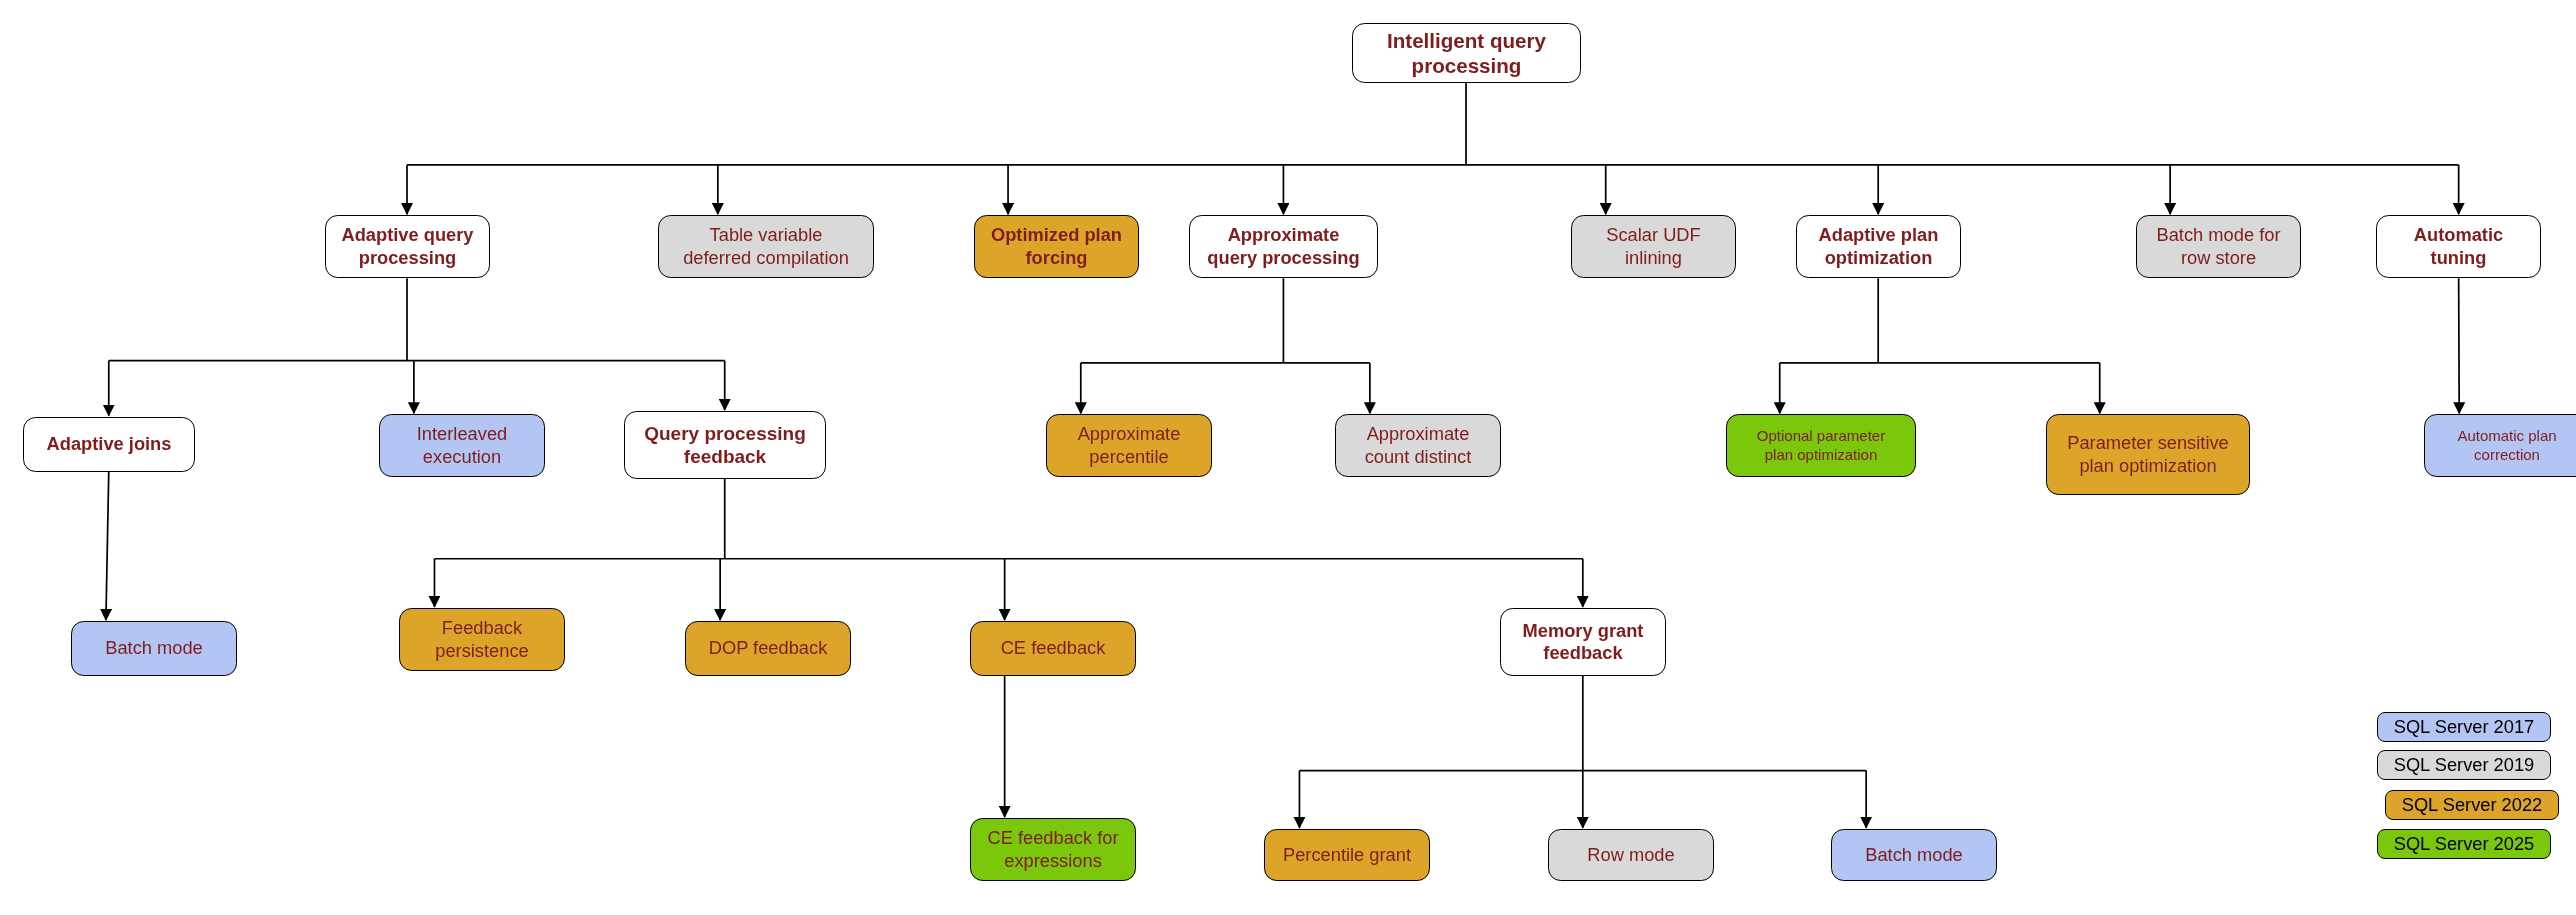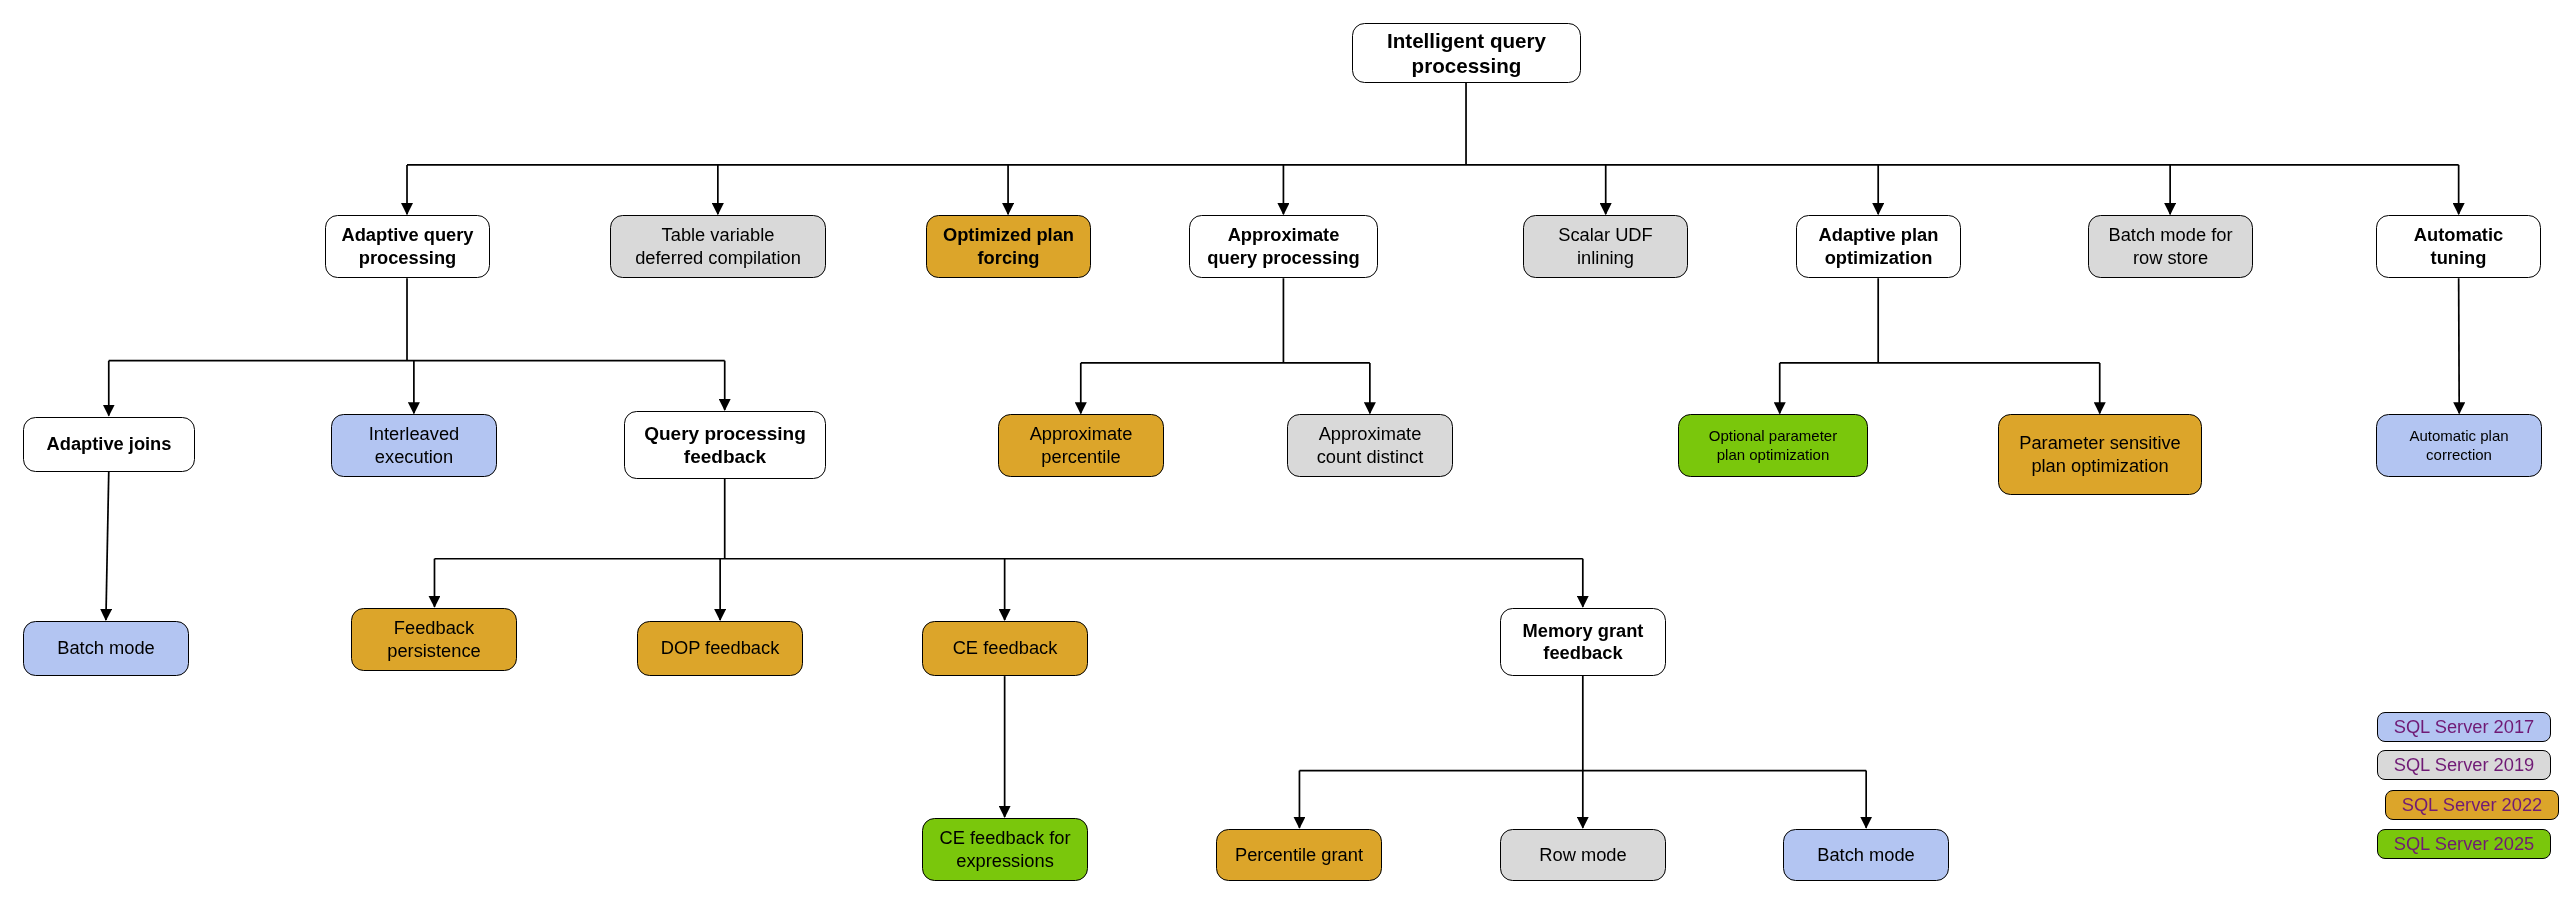--- a/index.html
+++ b/index.html
@@ -23,47 +23,47 @@
   }
   .node {
     position: absolute;
     box-sizing: border-box;
     border: 1.7px solid #000000;
     border-radius: 12.6px;
     display: flex;
     align-items: center;
     justify-content: center;
     text-align: center;
-    color: #000000;
+    color: #7f1d1d;
     line-height: 1.22;
     padding: 2.3px 4.6px;
     overflow: hidden;
   }
   .node-label {
     display: block;
     white-space: pre-line;
   }
   .fill-white  { background: #ffffff; }
   .fill-gray   { background: #d9d9d9; }
   .fill-orange { background: #dca52a; }
   .fill-green  { background: #7ac70c; }
   .fill-blue   { background: #b3c5f2; }
   .w-bold { font-weight: bold; }
-  .w-norm { font-weight: normal; }
+  .w-norm { font-weight: normal; margin-left: 48px; }
   .legend-item {
     position: absolute;
     box-sizing: border-box;
     border: 1.7px solid #000000;
     border-radius: 8px;
     display: flex;
     align-items: center;
     justify-content: center;
     font-size: 18.3px;
     font-weight: normal;
-    color: #701a75;
+    color: #000000;
   }
 </style>
 </head>
 <body>
 
 <div id="stage">
   <svg id="wires" viewBox="0 0 4500 1600" width="2576" height="916" xmlns="http://www.w3.org/2000/svg">
     <defs>
       <marker id="arrow" viewBox="0 0 10 10" refX="9.2" refY="5" markerWidth="7" markerHeight="7" orient="auto-start-reverse">
         <path d="M 0 0 L 10 5 L 0 10 z" fill="#000000"></path>

